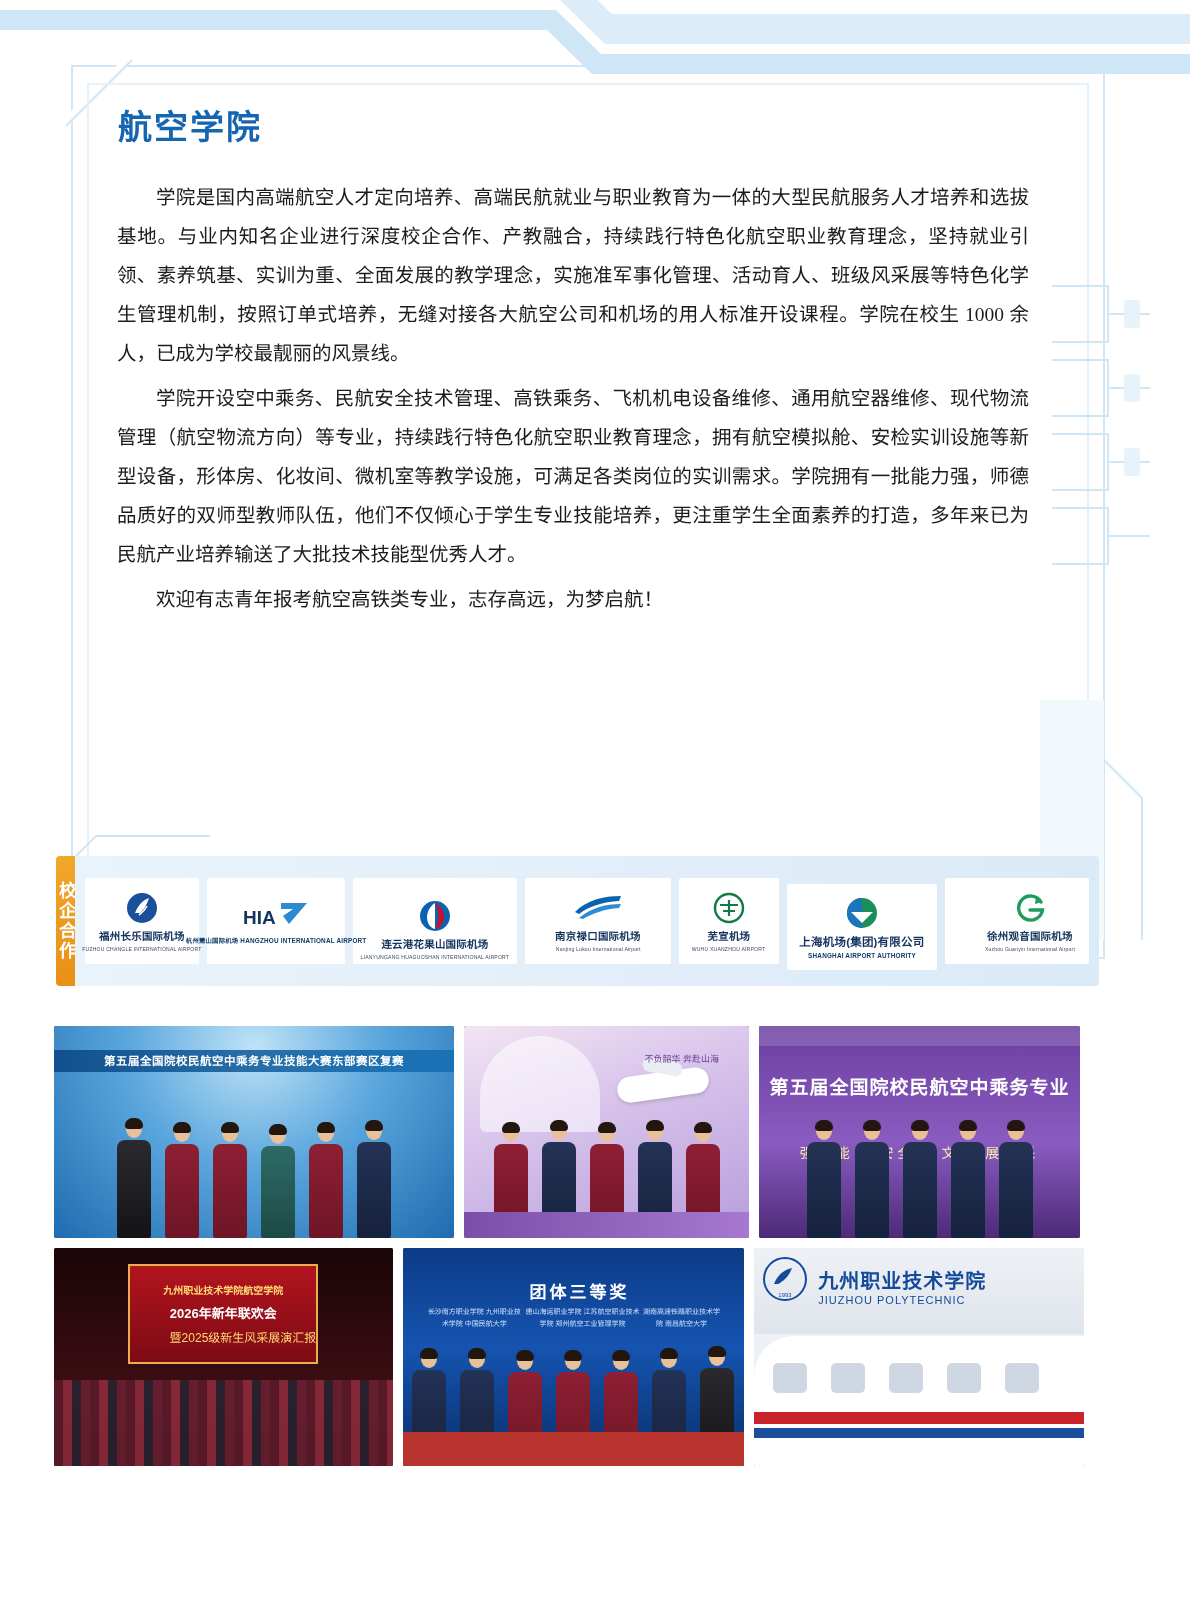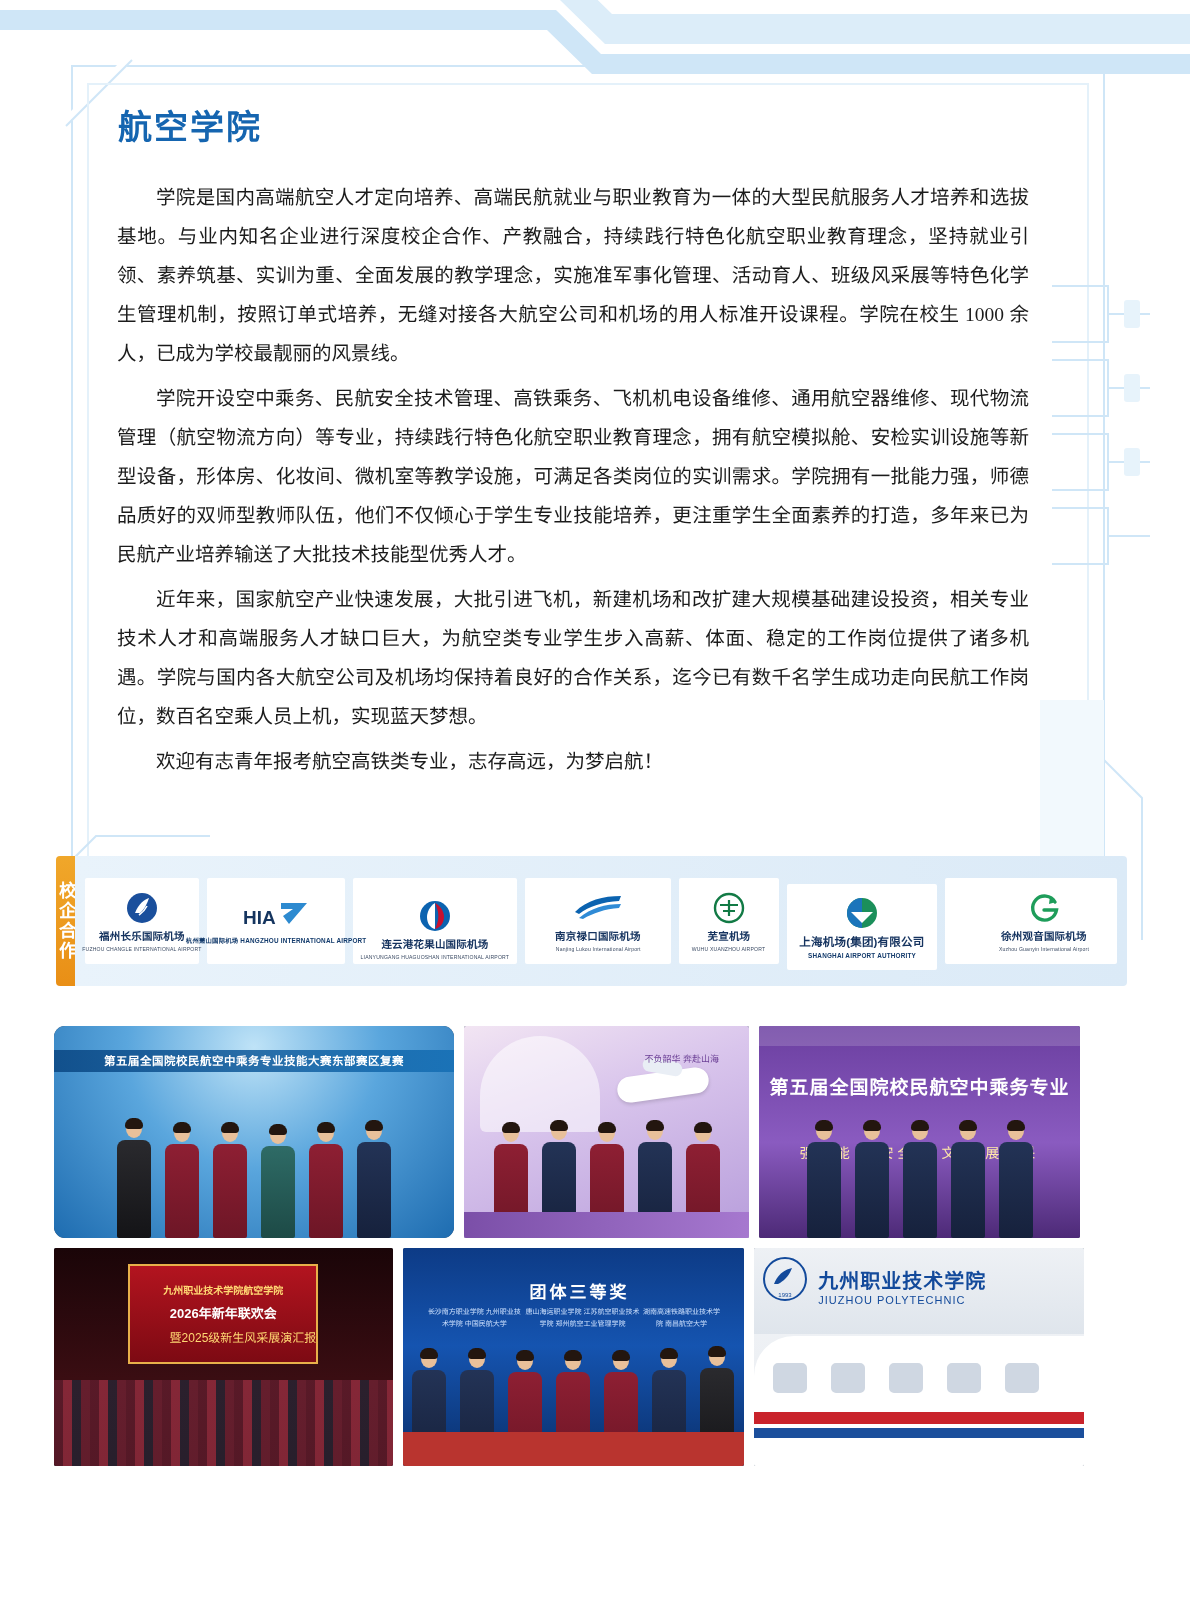--- a/index.html
+++ b/index.html
@@ -114,21 +114,21 @@
     gap: 3px;
     padding: 4px 2px;
     box-sizing: border-box;
   }
   .logo-card.w1 { width: 114px; }
   .logo-card.w2 { width: 138px; }
   .logo-card.w3 { width: 164px; justify-content: flex-end; }
   .logo-card.w4 { width: 146px; }
   .logo-card.w5 { width: 100px; }
   .logo-card.w6 { width: 150px; margin-top: 12px; }
-  .logo-card.w7 { width: 172px; padding-left: 28px; }
+  .logo-card.w7 { width: 144px; padding-left: 28px; }
 
   .logo-mark { height: 34px; display: flex; align-items: center; justify-content: center; }
   .logo-cn {
     font-size: 11.5px;
     color: #15335f;
     font-weight: bold;
     letter-spacing: 0.2px;
     font-family: "Liberation Sans", sans-serif;
     white-space: nowrap;
   }
@@ -156,21 +156,21 @@
     margin-bottom: 10px;
   }
   .photo {
     position: relative;
     overflow: hidden;
     border-radius: 2px;
     background: #2c3e55;
   }
 
   
-  .r1a { width: 400px; height: 212px; border-radius: 11px; }
+  .r1a { width: 400px; height: 212px; }
   .r1b { width: 285px; height: 212px; }
   .r1c { width: 321px; height: 212px; }
   
   .r2a { width: 342px; height: 218px; }
   .r2b { width: 345px; height: 218px; }
   .r2c { width: 333px; height: 218px; }
 
   
   .ph1-bg {
     position: absolute; inset: 0;
@@ -285,21 +285,20 @@
 
 <div class="page">
 
   <div class="title-block">
     <h1 class="page-title">航空学院</h1>
   </div>
 
   <div class="body-copy">
     <p>学院是国内高端航空人才定向培养、高端民航就业与职业教育为一体的大型民航服务人才培养和选拔基地。与业内知名企业进行深度校企合作、产教融合，持续践行特色化航空职业教育理念，坚持就业引领、素养筑基、实训为重、全面发展的教学理念，实施准军事化管理、活动育人、班级风采展等特色化学生管理机制，按照订单式培养，无缝对接各大航空公司和机场的用人标准开设课程。学院在校生 1000 余人，已成为学校最靓丽的风景线。</p>
     <p>学院开设空中乘务、民航安全技术管理、高铁乘务、飞机机电设备维修、通用航空器维修、现代物流管理（航空物流方向）等专业，持续践行特色化航空职业教育理念，拥有航空模拟舱、安检实训设施等新型设备，形体房、化妆间、微机室等教学设施，可满足各类岗位的实训需求。学院拥有一批能力强，师德品质好的双师型教师队伍，他们不仅倾心于学生专业技能培养，更注重学生全面素养的打造，多年来已为民航产业培养输送了大批技术技能型优秀人才。</p>
-    <p>近年来，国家航空产业快速发展，大批引进飞机，新建机场和改扩建大规模基础建设投资，相关专业技术人才和高端服务人才缺口巨大，为航空类专业学生步入高薪、体面、稳定的工作岗位提供了诸多机遇。学院与国内各大航空公司及机场均保持着良好的合作关系，迄今已有数千名学生成功走向民航工作岗位，数百名空乘人员上机，实现蓝天梦想。</p>
     <p>欢迎有志青年报考航空高铁类专业，志存高远，为梦启航！</p>
   </div>
 
   <div class="partner-strip">
     <div class="partner-tab">
       <span>校企合作</span>
     </div>
     <div class="partner-body">
 
       <div class="logo-card w1">

